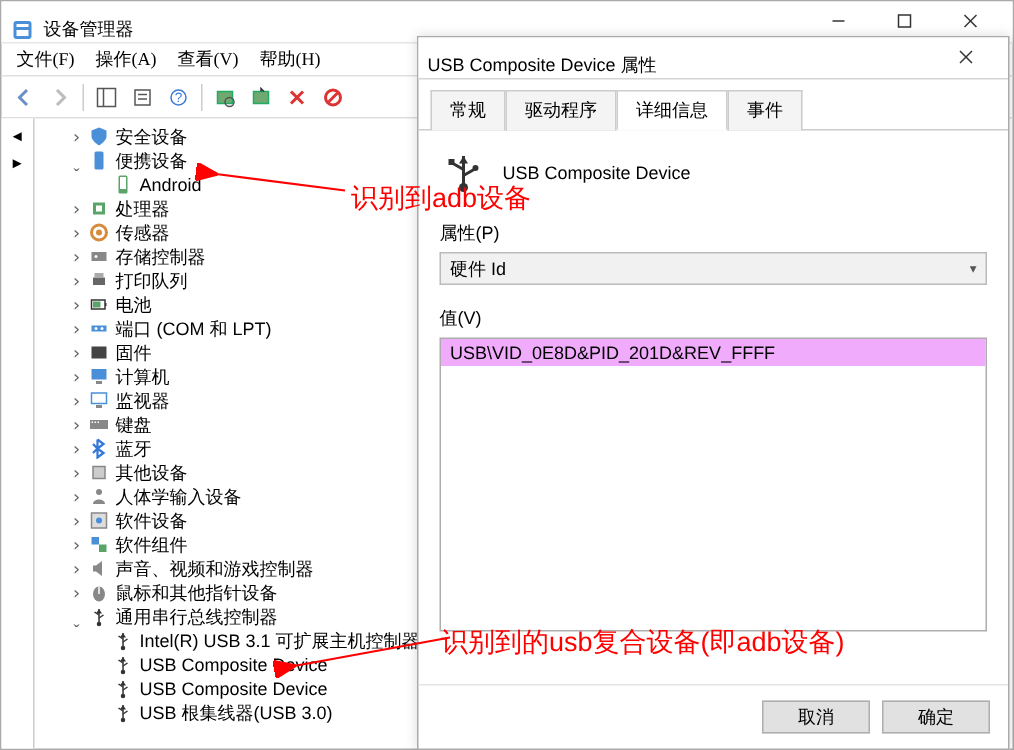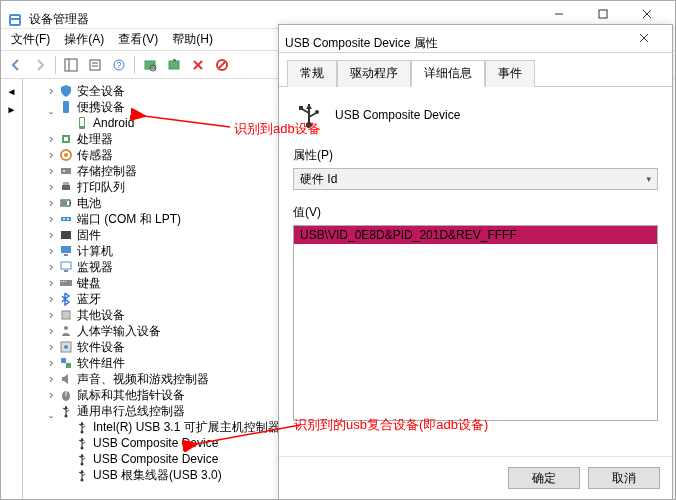--- a/index.html
+++ b/index.html
@@ -30,21 +30,21 @@
     padding: 0 6px;
     background: #fff;
     border-bottom: 1px solid #e6e6e6;
   }
   .titlebar .appicon { width: 16px; height: 16px; margin-right: 6px; }
   .titlebar .title { flex: 1; }
   .winctrl { display: flex; }
   .winbtn { width: 44px; height: 28px; display: flex; align-items:center; justify-content:center; color:#555; }
 
   .menubar { height: 22px; display: flex; align-items: center; gap: 6px; padding: 0 6px; border-bottom: 1px solid #e0e0e0;}
-  .menuitem { padding: 0 4px; }
+  .menuitem { padding: 0 4px; font-family: Liberation Serif, serif; }
 
   .toolbar { height: 28px; display: flex; align-items: center; gap: 2px; padding: 0 4px; border-bottom: 1px solid #ddd;}
   .tbtn { width: 22px; height: 22px; display:flex; align-items:center; justify-content:center; border:1px solid transparent; }
   .tsep { width:1px; height:18px; background:#ccc; margin:0 2px; }
 
   .content { display:flex; height: calc(100% - 28px - 22px - 28px); }
   .leftgutter { width:22px; border-right:1px solid #ccc; background:#fff; display:flex; flex-direction:column; align-items:center; padding-top:4px; gap:2px;}
   .leftgutter .gbtn { width:16px; height:16px; font-size:10px; display:flex; align-items:center; justify-content:center; }
 
   .tree { flex:1; padding: 4px 2px; overflow:hidden; line-height: 16px; }
@@ -71,26 +71,26 @@
   .tab { padding: 4px 12px; border:1px solid #ccc; border-bottom:none; background:#f4f4f4; position:relative; top:1px;font-family:Liberation Mono, monospace;}
   .tab.active { background:#fff; border-bottom:1px solid #fff; }
   .dlg .body { flex:1; padding: 12px 14px; }
   .devheader { display:flex; align-items:center; gap:10px; margin-bottom:16px; }
   .devheader .bigicon { width:32px; height:32px; }
   .grouplabel { margin: 6px 0 4px 0; }
   .combo { width:100%; height:22px; border:1px solid #bbb; background:#f1f1f1; display:flex; align-items:center; padding:0 6px; justify-content:space-between; }
   .combo .dd { font-size:9px; color:#555; }
   .listbox { width:100%; height:196px; border:1px solid #adadad; margin-top:2px; background:#fff; }
   .listbox .item { padding:2px 6px; }
-  .listbox .item.sel { background:#be185d; }
+  .listbox .item.sel { background:#f0abfc; }
   .dlg .btns { display:flex; justify-content:flex-end; gap:8px; padding:10px 12px; border-top:1px solid #e4e4e4; }
   .btn { min-width:72px; height:22px; border:1px solid #adadad; background:#e1e1e1; display:flex; align-items:center; justify-content:center; }
 
   
-  .anno { position:absolute; color:#ff0000; font-size:13px; pointer-events:none; }
+  .anno { position:absolute; color:#ff0000; font-size:18px; pointer-events:none; }
   .arrow { stroke:#ff0000; fill:#ff0000; }
 
   .watermark { position:absolute; right:6px; bottom:2px; color:#d0d0d0; font-size:11px; pointer-events:none;}
 </style>
 </head>
 <body>
 
 <div class="devmgr">
 
   <div class="titlebar">
@@ -500,22 +500,22 @@
       <span class="dd">▾</span>
     </div>
 
     <div class="grouplabel" style="margin-top:14px">值(V)</div>
     <div class="listbox">
       <div class="item sel">USB\VID_0E8D&amp;PID_201D&amp;REV_FFFF</div>
     </div>
   </div>
 
   <div class="btns">
+    <div class="btn">取消</div>
     <div class="btn">确定</div>
-    <div class="btn">取消</div>
   </div>
 </div>
 
 <svg width="676" height="500" style="position:absolute;left:0;top:0;pointer-events:none">
   <defs>
     <marker id="ah" markerWidth="10" markerHeight="8" refX="1" refY="4" orient="auto">
       <path d="M10 0 L0 4 L10 8 Z" class="arrow"></path>
     </marker>
   </defs>
   <line x1="230" y1="127" x2="144" y2="116" class="arrow" stroke-width="1.5" marker-end="url(#ah)"></line>

